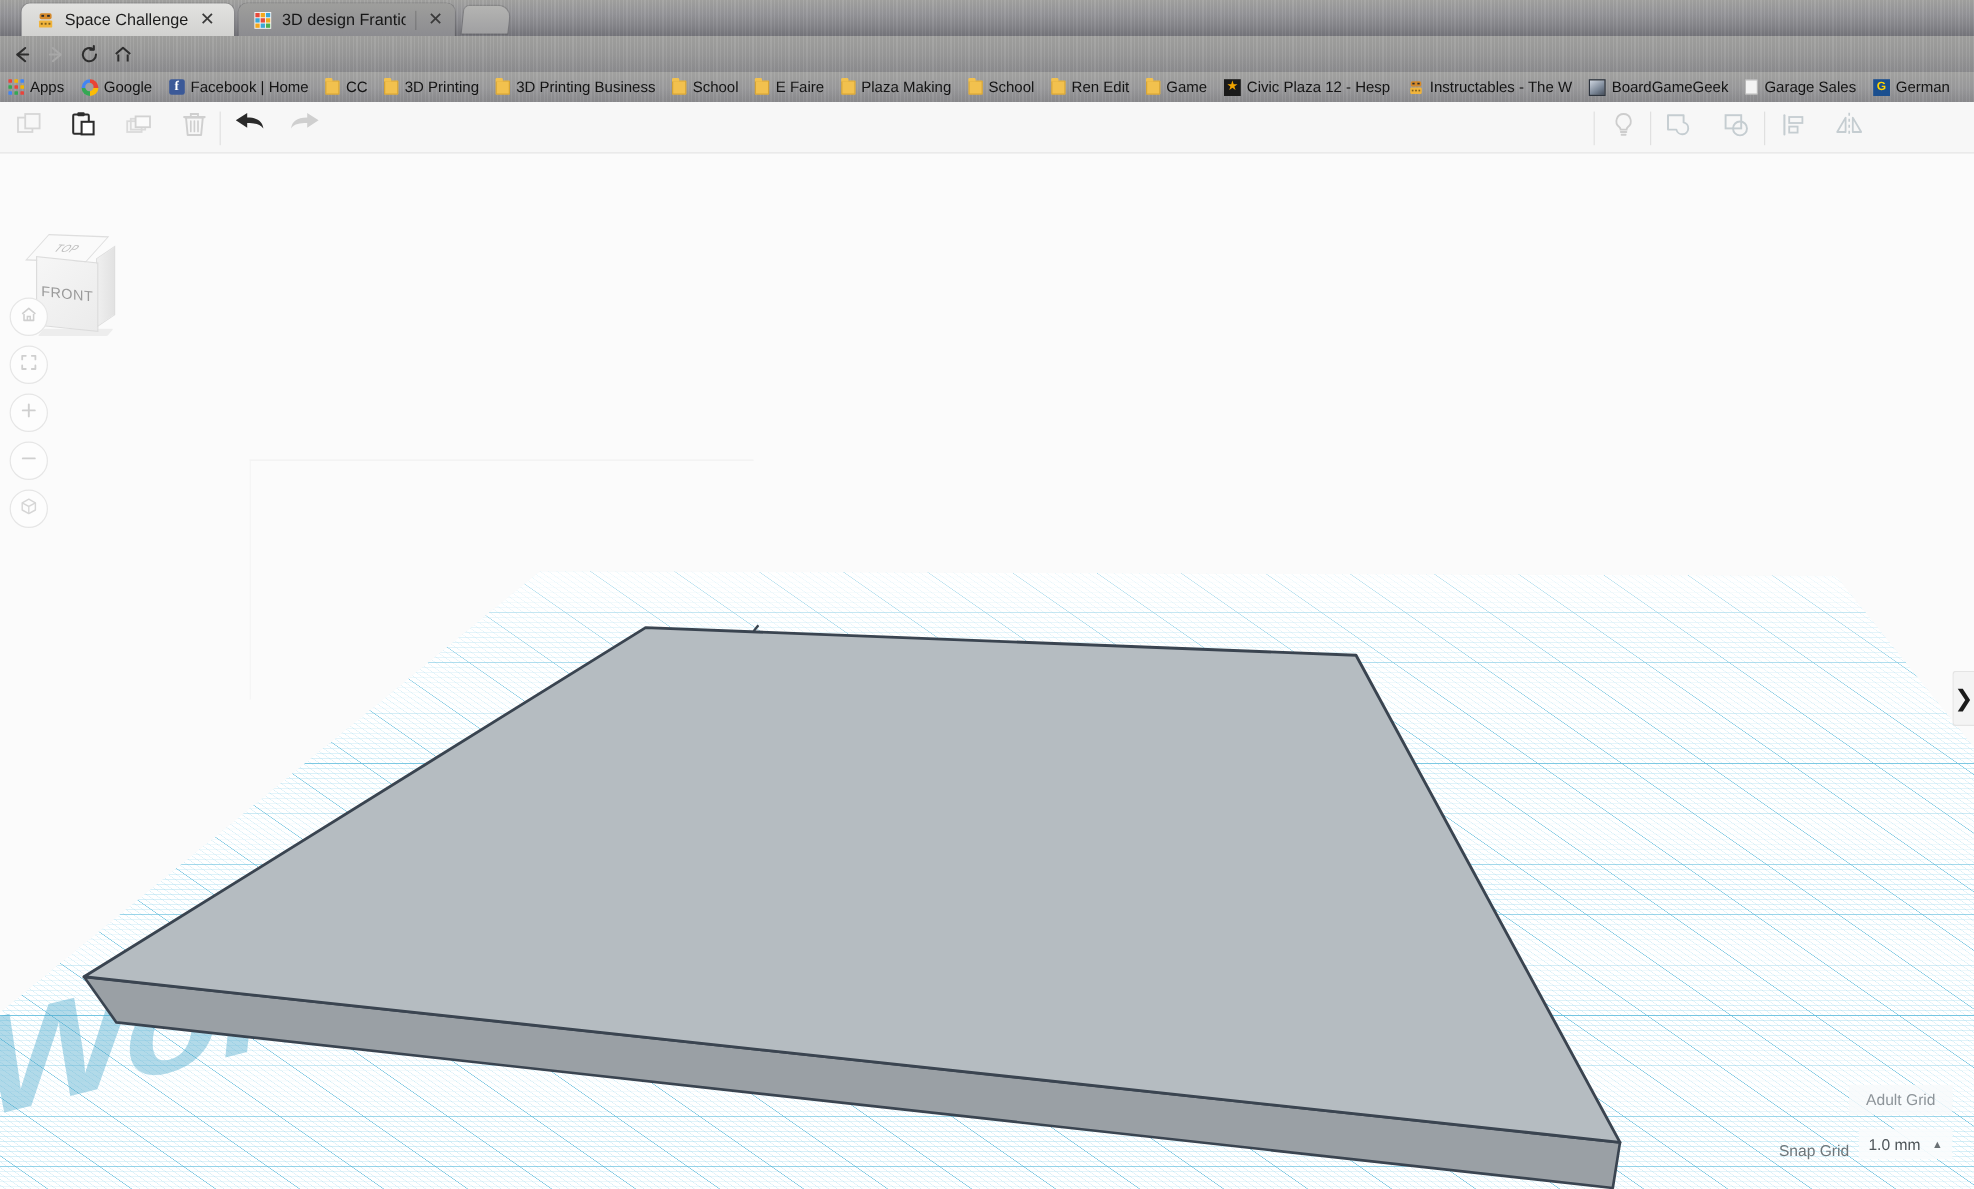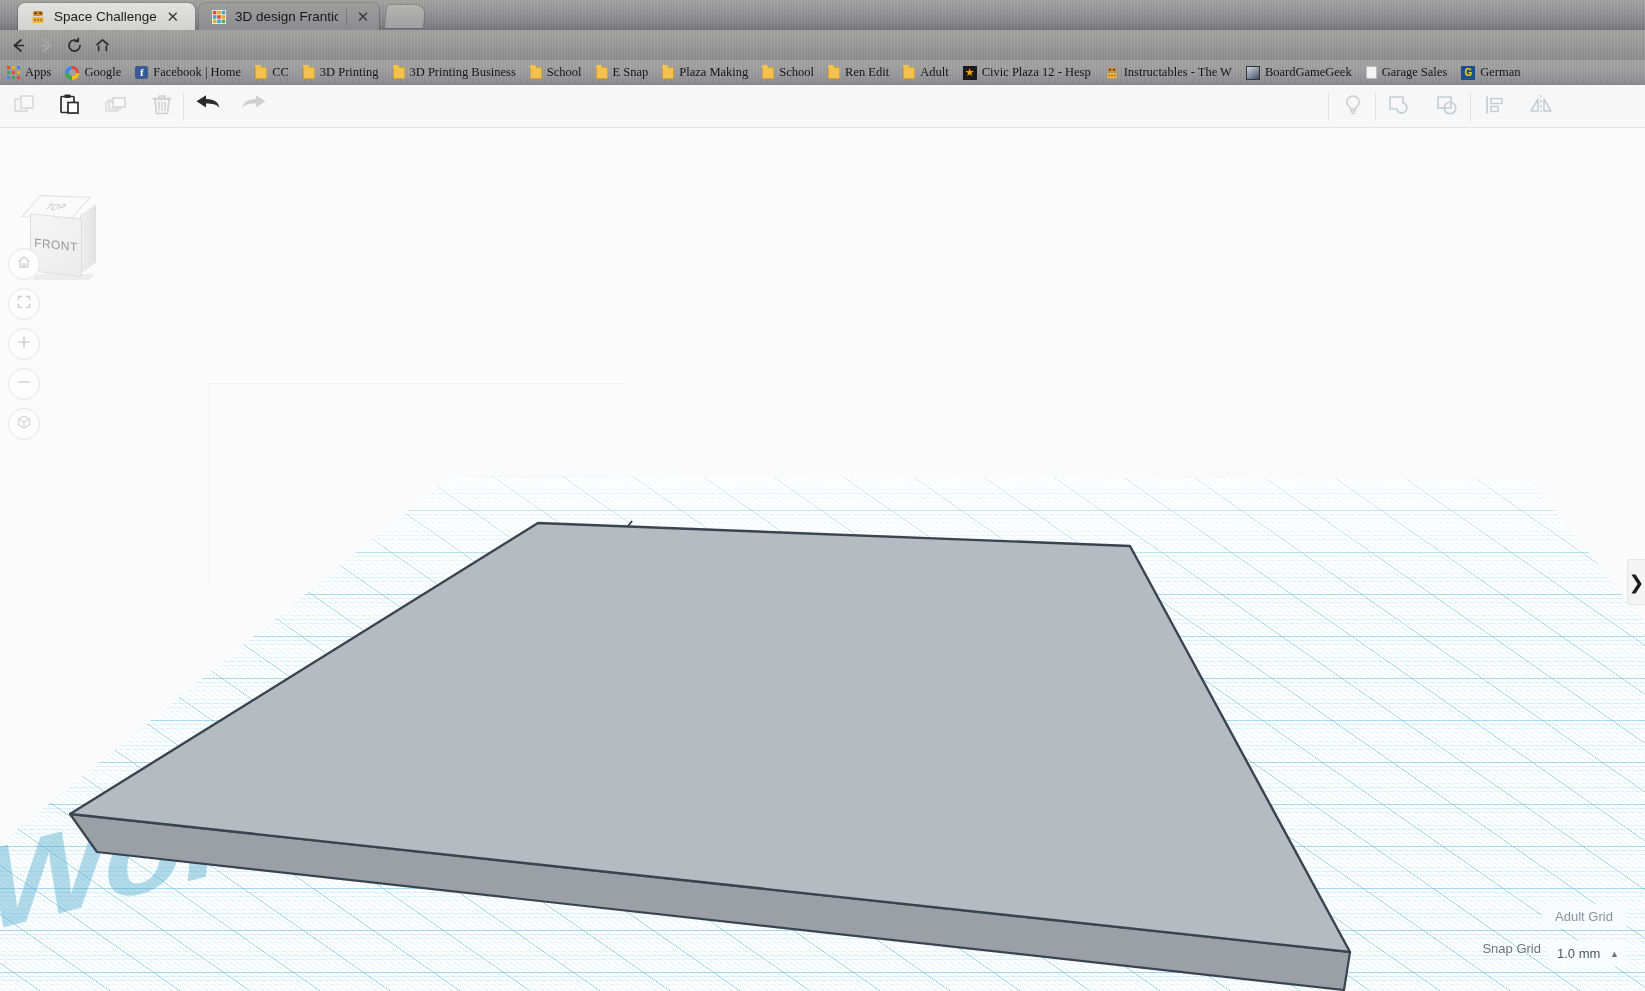--- a/index.html
+++ b/index.html
@@ -88,21 +88,21 @@
       repeating-linear-gradient(90deg, rgba(255,255,255,0.045) 0 1px, rgba(0,0,0,0.03) 1px 3px),
       linear-gradient(180deg,#a6a6a4 0%,#9c9c9e 55%,#8b8b8e 100%);
     display: flex; align-items: center;
     overflow: hidden;
     font-size: 12.5px; color: #181818;
   }
   .bm {
     display: flex; align-items: center; gap: 5px;
     padding: 0 7px; height: 25px; white-space: nowrap; flex: none;
   }
-  .bm-label { font-size: 12.5px; color: #141414; font-family: Liberation Serif, serif; }
+  .bm-label { font-size: 12.5px; color: #141414; }
   .ico-folder {
     width: 12px; height: 12px; flex: none; position: relative;
     background: #f2c14e; border-radius: 1px;
     box-shadow: inset 0 0 0 1px rgba(160,110,10,0.35);
   }
   .ico-folder::before{
     content:""; position:absolute; left:0; top:-2px; width:6px; height:3px;
     background:#f2c14e; border-radius:1px 1px 0 0;
   }
   .ico-apps { width: 13px; height: 13px; flex: none; display: grid;
@@ -202,21 +202,21 @@
 
   .edit-grid-btn {
     position: absolute; right: 18px; bottom: 62px;
     min-width: 86px; height: 25px; padding: 0 12px;
     background: rgba(248,250,251,0.82);
     display: flex; align-items: center; justify-content: center;
     font-size: 13px; color: #8d9499;
   }
   .snap-row {
     position: absolute; right: 18px; bottom: 25px;
-    display: flex; align-items: flex-start; gap: 8px; margin-top: 12px;
+    display: flex; align-items: flex-end; gap: 8px; margin-top: 12px;
   }
   .snap-label { font-size: 13px; color: #6d7579; }
   .snap-select {
     min-width: 78px; height: 25px; padding: 0 8px;
     background: rgba(250,252,253,0.9);
     display: flex; align-items: center; justify-content: space-between; gap: 8px;
     font-size: 13px; color: #4e5559;
   }
   .caret-up { font-size: 9px; color: #6a7175; }
 </style>
@@ -347,41 +347,41 @@
       <span class="bm-label">3D Printing Business</span>
     </div>
 
     <div class="bm">
       <span class="ico-folder"></span>
       <span class="bm-label">School</span>
     </div>
 
     <div class="bm">
       <span class="ico-folder"></span>
-      <span class="bm-label">E Snap</span>
+      <span class="bm-label">E Faire</span>
     </div>
 
     <div class="bm">
       <span class="ico-folder"></span>
       <span class="bm-label">Plaza Making</span>
     </div>
 
     <div class="bm">
       <span class="ico-folder"></span>
       <span class="bm-label">School</span>
     </div>
 
     <div class="bm">
       <span class="ico-folder"></span>
       <span class="bm-label">Ren Edit</span>
     </div>
 
     <div class="bm">
       <span class="ico-folder"></span>
-      <span class="bm-label">Adult</span>
+      <span class="bm-label">Game</span>
     </div>
 
     <div class="bm">
       <span class="ico-star">★</span>
       <span class="bm-label">Civic Plaza 12 - Hesp</span>
     </div>
 
     <div class="bm">
       <span class="ico-robot">
         <svg width="14" height="14" viewBox="0 0 16 16">

